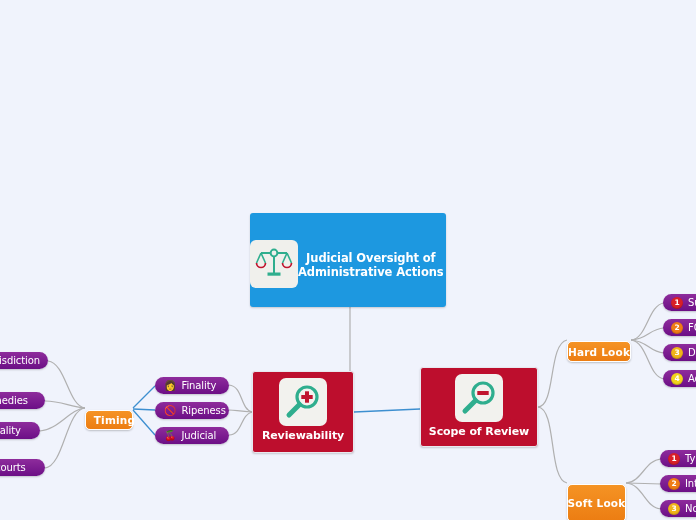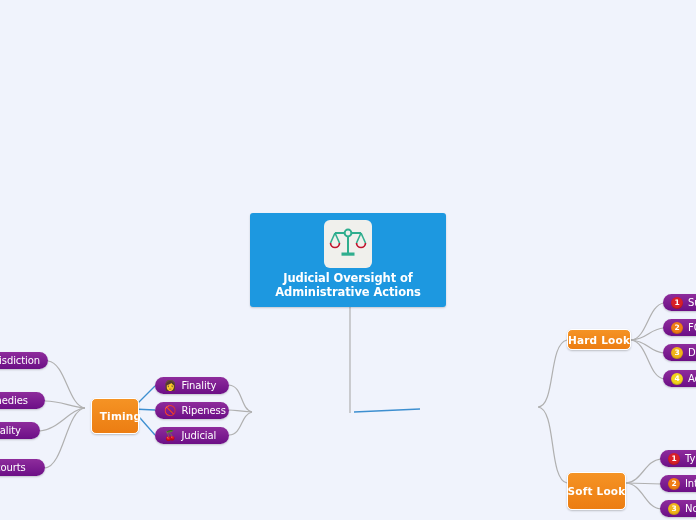--- a/index.html
+++ b/index.html
@@ -32,21 +32,21 @@
   .root-node {
     position: absolute;
     left: 250px;
     top: 213px;
     width: 196px;
     height: 94px;
     background: #1d98e0;
     border-radius: 3px;
     box-shadow: 0 1px 2px rgba(0,0,0,0.18);
     display: flex;
-    flex-direction: column;
+    flex-direction: row;
     align-items: center;
     justify-content: flex-start;
     box-sizing: border-box;
     padding-top: 7px;
   }
   .root-icon-tile {
     width: 48px;
     height: 48px;
     background: #f0f0ec;
     border-radius: 6px;
@@ -108,22 +108,23 @@
     box-shadow: 0 1px 2px rgba(0,0,0,0.22);
     color: #ffffff;
     font-size: 10.5px;
     font-weight: bold;
     letter-spacing: 0.2px;
     display: flex;
     align-items: center;
     justify-content: center;
     box-sizing: border-box;
     white-space: nowrap;
-  }
-  .orange-node.timing     { left: 91px;  top: 398px; width: 48px;  height: 36px; padding-left: 11px; }
+    margin-top: 12px;
+  }
+  .orange-node.timing     { left: 85px;  top: 398px; width: 48px;  height: 20px; padding-left: 11px; }
   .orange-node.hard-look  { left: 567px; top: 329px; width: 64px;  height: 21px; }
   .orange-node.soft-look  { left: 567px; top: 472px; width: 59px;  height: 38px; }
 
   
   .purple-pill {
     position: absolute;
     background: linear-gradient(#8e2c9c, #6c0f86);
     border-radius: 11px;
     box-shadow: 0 1px 2px rgba(0,0,0,0.2);
     display: flex;
@@ -251,21 +252,42 @@
         <line x1="33" y1="9" x2="28.5" y2="19" stroke="#2fae8e" stroke-width="1.6"></line>
         <line x1="33" y1="9" x2="37.5" y2="19" stroke="#2fae8e" stroke-width="1.6"></line>
         <path d="M 28.5 19 A 4.5 4.5 0 0 0 37.5 19" fill="none" stroke="#c0152f" stroke-width="1.7"></path>
         <rect x="13.5" y="28.5" width="13" height="3.2" fill="#2fae8e"></rect>
       </svg>
     </div>
     <div class="root-label">Judicial Oversight of
 Administrative Actions</div>
   </div>
 
-
+  <div class="red-node reviewability">
+    <div class="red-icon-tile">
+      <svg width="40" height="40" viewBox="0 0 40 40" xmlns="http://www.w3.org/2000/svg">
+        <circle cx="24" cy="15" r="10" fill="none" stroke="#2fae8e" stroke-width="3.2"></circle>
+        <line x1="16.5" y1="22.5" x2="6" y2="33" stroke="#2fae8e" stroke-width="5" stroke-linecap="round"></line>
+        <rect x="22" y="9.3" width="4" height="11.4" fill="#c0152f"></rect>
+        <rect x="18.3" y="13" width="11.4" height="4" fill="#c0152f"></rect>
+      </svg>
+    </div>
+    <div class="red-label">Reviewability</div>
+  </div>
+
+  <div class="red-node scope">
+    <div class="red-icon-tile">
+      <svg width="40" height="40" viewBox="0 0 40 40" xmlns="http://www.w3.org/2000/svg">
+        <circle cx="24" cy="15" r="10" fill="none" stroke="#2fae8e" stroke-width="3.2"></circle>
+        <line x1="16.5" y1="22.5" x2="6" y2="33" stroke="#2fae8e" stroke-width="5" stroke-linecap="round"></line>
+        <rect x="18.3" y="13" width="11.4" height="4" fill="#c0152f"></rect>
+      </svg>
+    </div>
+    <div class="red-label">Scope of Review</div>
+  </div>
 
   <div class="orange-node timing">Timing</div>
   <div class="orange-node hard-look">Hard Look</div>
   <div class="orange-node soft-look">Soft Look</div>
 
   <div class="purple-pill p-standing">
     <span class="pill-emoji">👩</span>
     <span class="pill-text">Finality</span>
   </div>
   <div class="purple-pill p-mootness">

